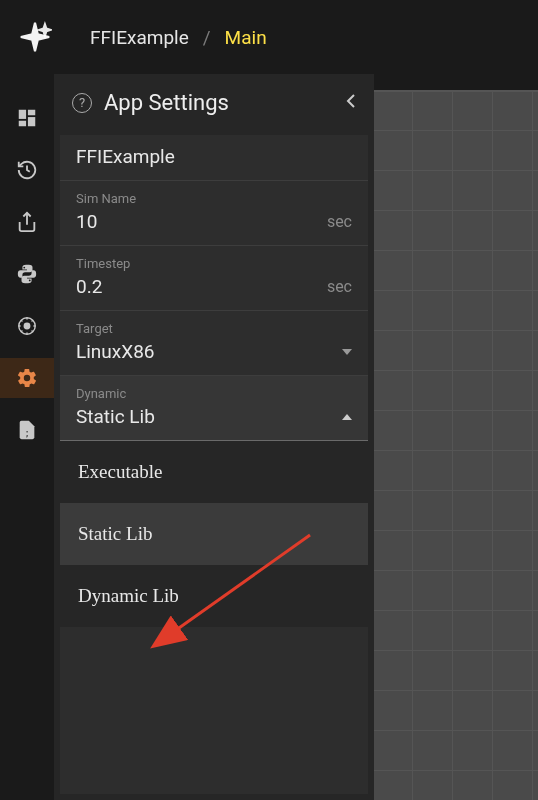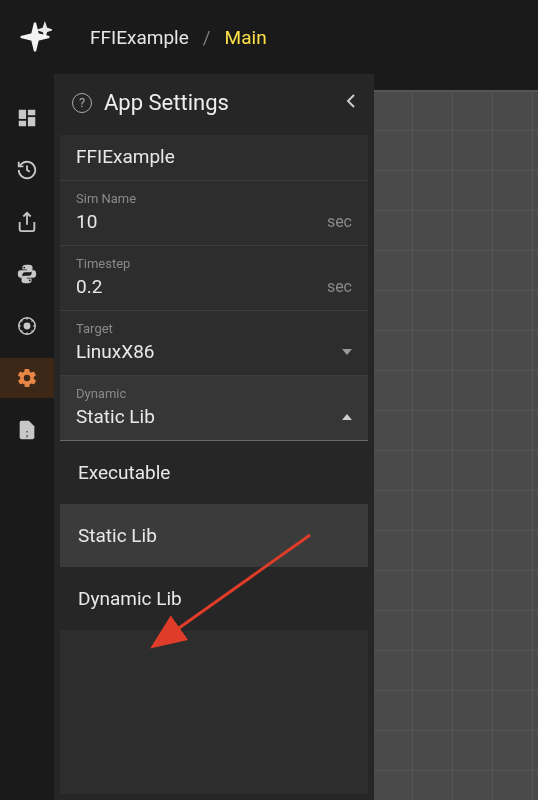--- a/index.html
+++ b/index.html
@@ -144,20 +144,21 @@
   }
 
   .dropdown-list {
     background: #262626;
   }
   .dropdown-option {
     padding: 20px 18px;
     font-size: 19px;
     color: #e8e8e8;
     cursor: pointer;
+    font-family: Liberation Serif, serif;
   }
   .dropdown-option.selected {
     background: #3b3b3b;
   }
 
   
   .canvas {
     flex: 1;
     background: #4a4a4a;
     border-top: 2px solid #555;

